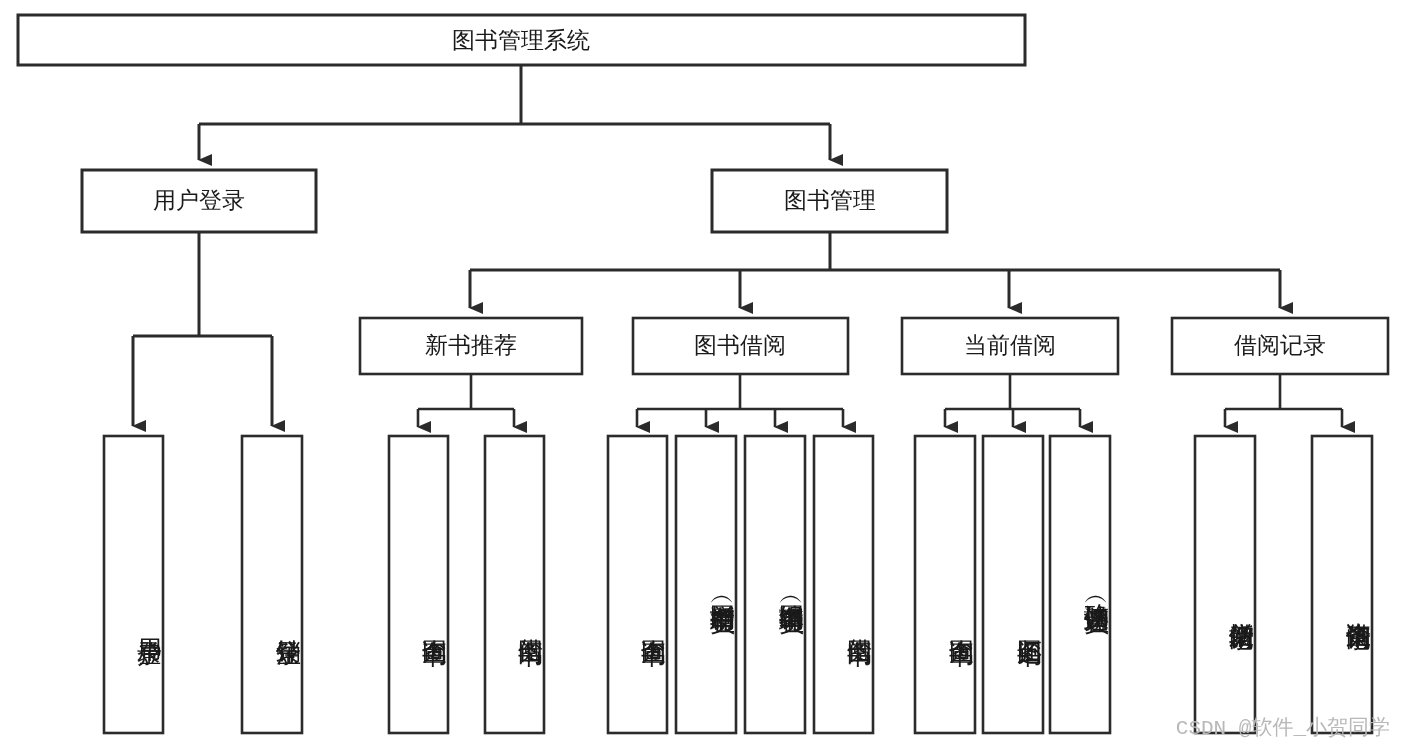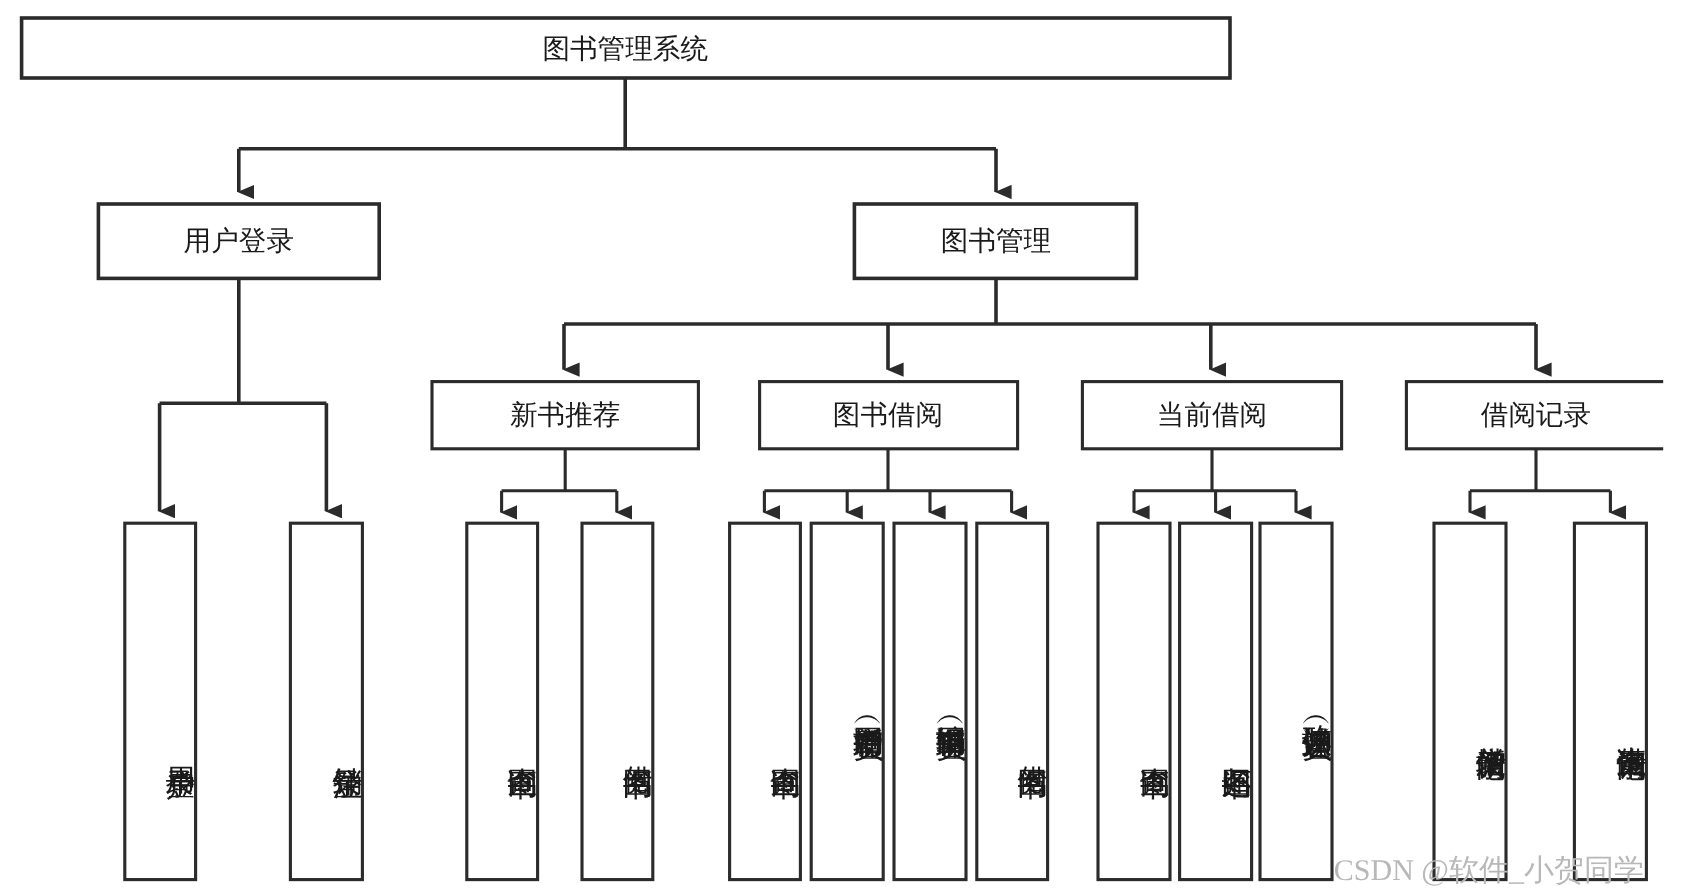--- a/index.html
+++ b/index.html
@@ -9,20 +9,21 @@
   }
   body {
     font-family: "Liberation Sans", "DejaVu Sans", sans-serif;
   }
   #stage {
     position: relative;
     width: 1386px;
     height: 747px;
     background: #ffffff;
     overflow: hidden;
+    padding-left: 20px;
   }
   svg#diagram {
     position: absolute;
     left: 0;
     top: 0;
     width: 1405px;
     height: 747px;
   }
   .node-rect {
     fill: #ffffff;
@@ -71,22 +72,22 @@
     align-items: flex-start;
     justify-content: center;
     white-space: nowrap;
     pointer-events: none;
     user-select: none;
   }
   .watermark {
     position: absolute;
     right: 16px;
     bottom: 6px;
-    font-family: Liberation Serif, serif;
-    font-size: 25px;
+    font-family: Liberation Mono, monospace;
+    font-size: 21px;
     color: #b8b8b8;
     white-space: nowrap;
     user-select: none;
   }
 </style>
 </head>
 <body>
 
 <div id="stage">
 

